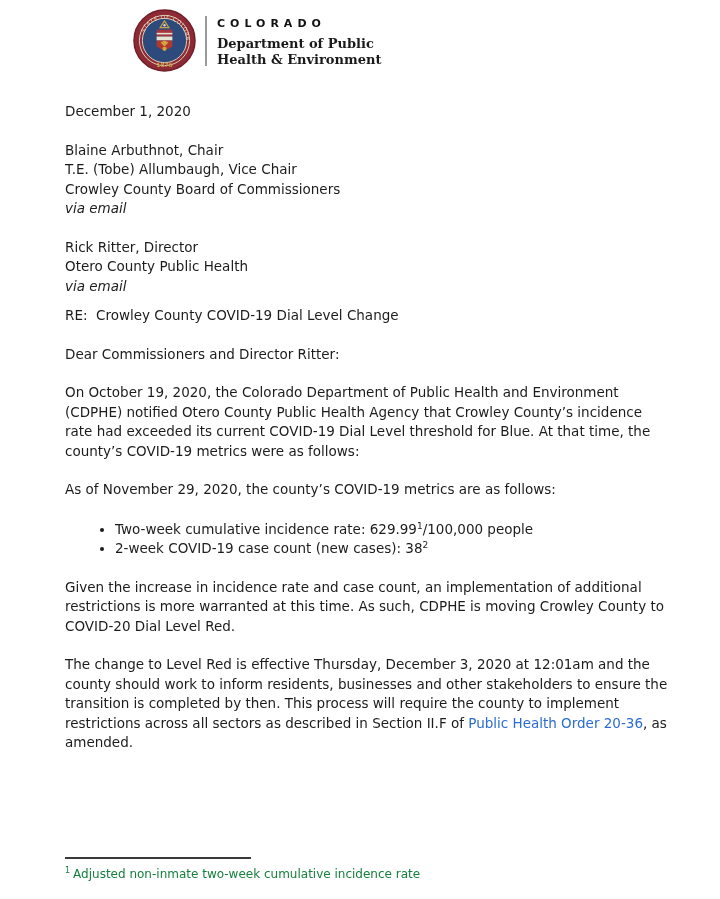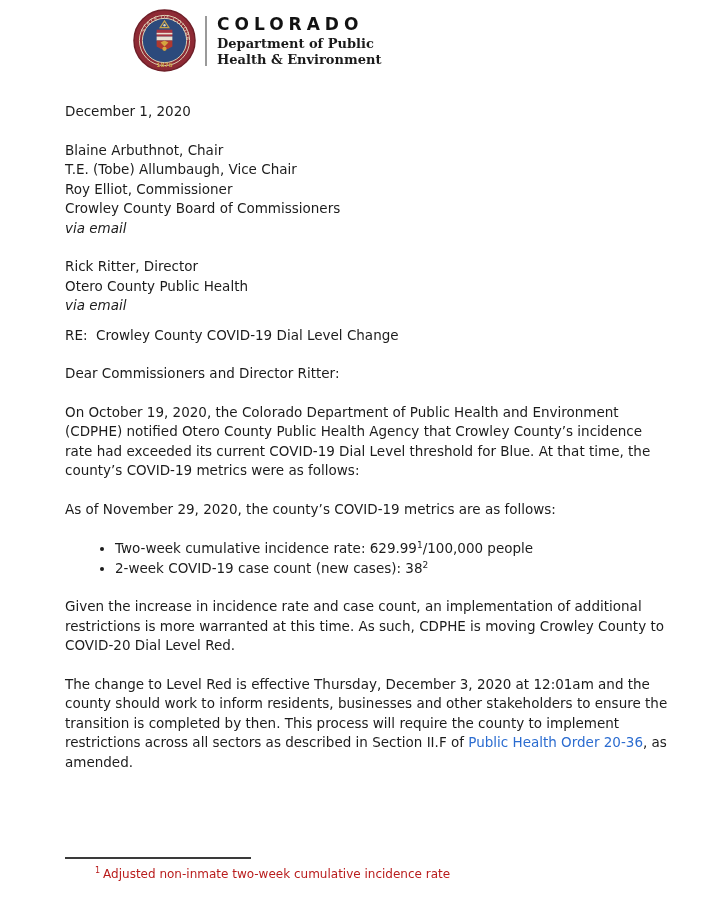--- a/index.html
+++ b/index.html
@@ -28,21 +28,21 @@
   }
   .seal-wrap { width: 63px; height: 63px; flex: 0 0 auto; }
   .brand-divider {
     width: 2px;
     height: 50px;
     background: #9a9a9a;
     margin: 0 10px 0 9px;
   }
   .brand-text { display: flex; flex-direction: column; }
   .brand-name {
-    font-size: 17px;
+    font-size: 11px;
     font-weight: 700;
     letter-spacing: 5px;
     color: #121212;
     line-height: 20px;
     margin-bottom: 2px;
   }
   .dept-line {
     font-family: "DejaVu Serif", serif;
     font-weight: 700;
     font-size: 13px;
@@ -69,22 +69,21 @@
   .footnotes { position: absolute; left: 65px; bottom: 16px; width: 600px; }
   .footnote-rule {
     width: 186px;
     border: none;
     border-top: 2px solid #3a3a3a;
     margin: 0 0 7px 0;
   }
   .footnote {
     font-size: 12px;
     line-height: 17.5px;
-    color: #b91c1c;
-    margin-left: 30px;
+    color: #15803d;
   }
   .footnote sup { font-size: 8px; vertical-align: super; line-height: 0; }
   .footnote .fn-text { margin-left: 3px; }
 </style>
 </head>
 <body>
 
 <div class="page">
 
   <div class="brand">
@@ -120,21 +119,20 @@
     </div>
   </div>
 
   <div class="content">
 
     <div class="date-line">December 1, 2020</div>
 
     <div class="addr-block">
       <div>Blaine Arbuthnot, Chair</div>
       <div>T.E. (Tobe) Allumbaugh, Vice Chair</div>
-      <div>Roy Elliot, Commissioner</div>
       <div>Crowley County Board of Commissioners</div>
       <div class="italic">via email</div>
     </div>
 
     <div class="addr-block">
       <div>Rick Ritter, Director</div>
       <div>Otero County Public Health</div>
       <div class="italic">via email</div>
     </div>
 

